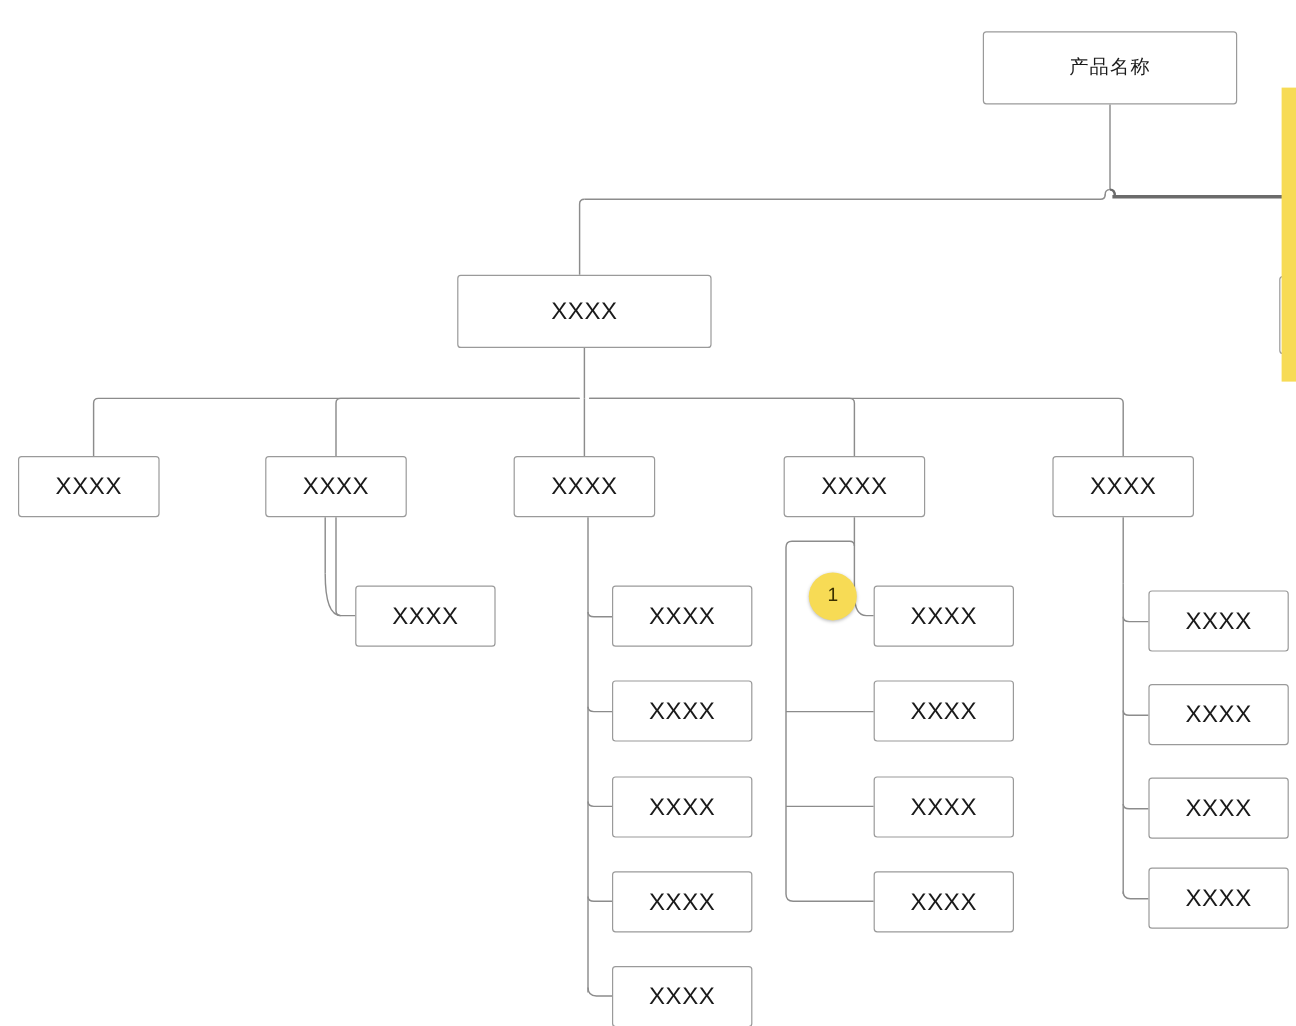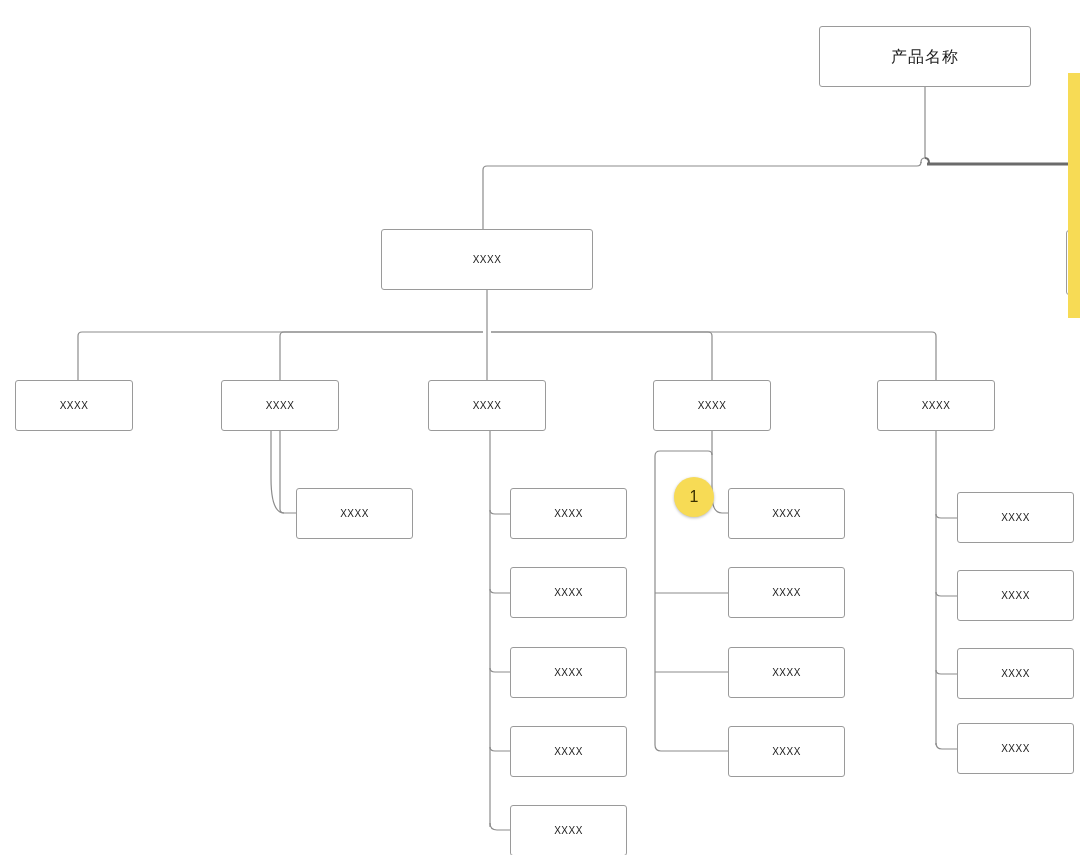--- a/index.html
+++ b/index.html
@@ -32,21 +32,21 @@
   .node {
     position: absolute;
     box-sizing: border-box;
     background: #ffffff;
     border: 1px solid #9a9a9a;
     border-radius: 3px;
     display: flex;
     align-items: center;
     justify-content: center;
     color: #1a1a1a;
-    font-size: 10px;
+    font-size: 20px;
     letter-spacing: 0.5px;
     white-space: nowrap;
   }
   .node.root {
     font-size: 16px;
     letter-spacing: 1px;
   }
   .node-label {
     display: block;
     line-height: 1;

